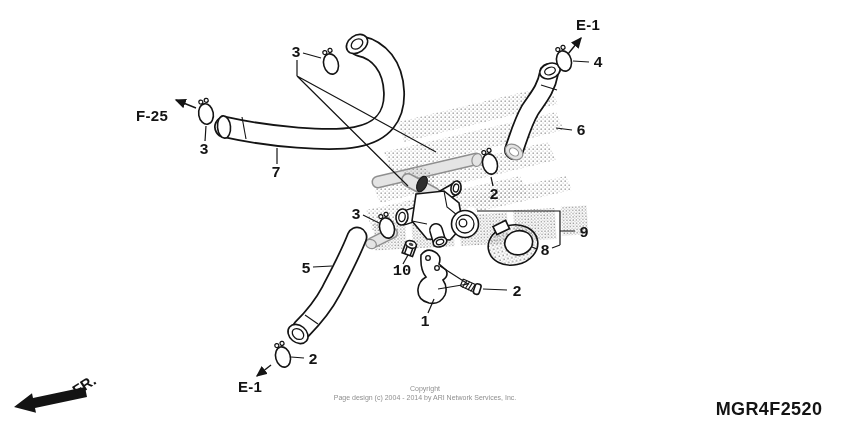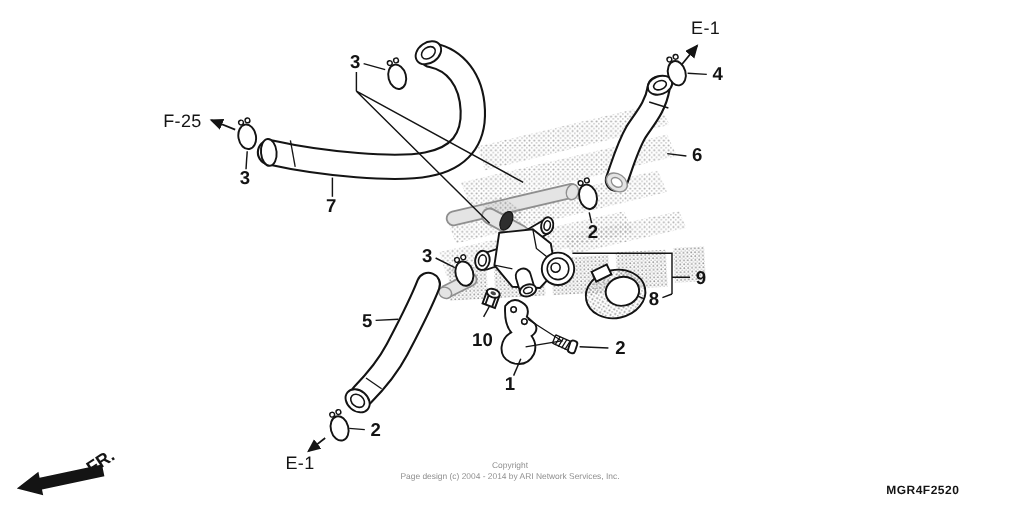--- a/index.html
+++ b/index.html
@@ -27,35 +27,35 @@
   .clamp ellipse{fill:#fff;stroke:var(--ink);stroke-width:1.6;}
   .clamp circle{fill:#fff;stroke:var(--ink);stroke-width:1.2;}
   #labels{position:absolute;left:0;top:0;width:100%;height:100%;}
   .callout{
     position:absolute;transform:translate(-50%,-50%);
     font-size:15.5px;font-weight:700;color:var(--ink);line-height:1;
     cursor:pointer;
   }
   .ref{
     position:absolute;transform:translate(-50%,-50%);
-    font-size:15px;font-weight:400;color:var(--ink);line-height:1;
+    font-size:15px;font-weight:700;color:var(--ink);line-height:1;
     letter-spacing:.3px;cursor:pointer;
   }
   .fr-label{
     position:absolute;left:84px;top:385px;
     transform:translate(-50%,-50%) rotate(-33deg);
     font-size:15px;font-weight:800;color:var(--ink);line-height:1;
   }
   .copyright{
     position:absolute;left:0;top:385px;width:850px;text-align:center;
     color:var(--muted);font-size:7px;line-height:8.5px;
   }
   .diagram-code{
     position:absolute;left:769px;top:409px;transform:translate(-50%,-50%);
-    font-size:10px;font-weight:700;color:var(--ink);letter-spacing:.4px;
+    font-size:18px;font-weight:700;color:var(--ink);letter-spacing:.4px;
   }
 </style>
 </head>
 <body>
 
 <div class="stage">
 
   <svg width="850" height="424" viewBox="0 0 850 424">
     <defs>
       <pattern id="stip" width="4" height="4" patternUnits="userSpaceOnUse">
@@ -236,26 +236,26 @@
       <div class="callout" style="left: 296px; top: 52px;">3</div>
       <div class="callout" style="left: 598px; top: 62px;">4</div>
       <div class="callout" style="left: 204px; top: 149px;">3</div>
       <div class="callout" style="left: 276px; top: 172px;">7</div>
       <div class="callout" style="left: 581px; top: 130px;">6</div>
       <div class="callout" style="left: 494px; top: 194px;">2</div>
       <div class="callout" style="left: 356px; top: 214px;">3</div>
       <div class="callout" style="left: 584px; top: 232px;">9</div>
       <div class="callout" style="left: 545px; top: 250px;">8</div>
       <div class="callout" style="left: 306px; top: 268px;">5</div>
-      <div class="callout" style="left: 402px; top: 284px;">10</div>
+      <div class="callout" style="left: 402px; top: 272px; font-family: Liberation Mono, monospace;">10</div>
       <div class="callout" style="left: 517px; top: 291px;">2</div>
       <div class="callout" style="left: 425px; top: 321px;">1</div>
       <div class="callout" style="left: 313px; top: 359px;">2</div>
       <div class="ref" style="left: 588px; top: 24px;">E-1</div>
-      <div class="ref" style="left: 152px; top: 101px;">F-25</div>
+      <div class="ref" style="left: 152px; top: 115px;">F-25</div>
       <div class="ref" style="left: 250px; top: 386px;">E-1</div>
     </div>
 
   <div class="fr-label">FR.</div>
 
   <div class="copyright">
     <div>Copyright</div>
     <div>Page design (c) 2004 - 2014 by ARI Network Services, Inc.</div>
   </div>
 

